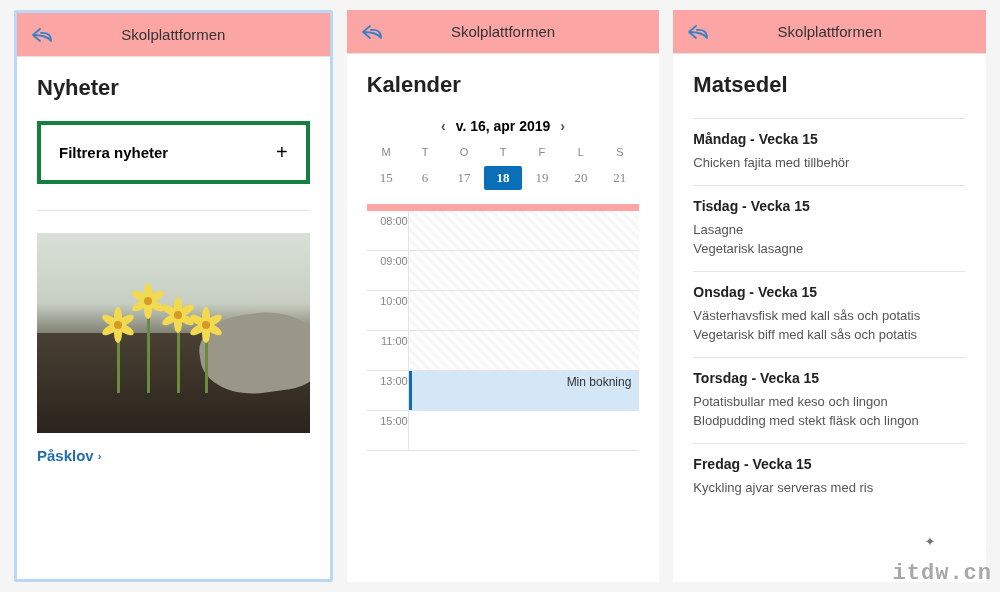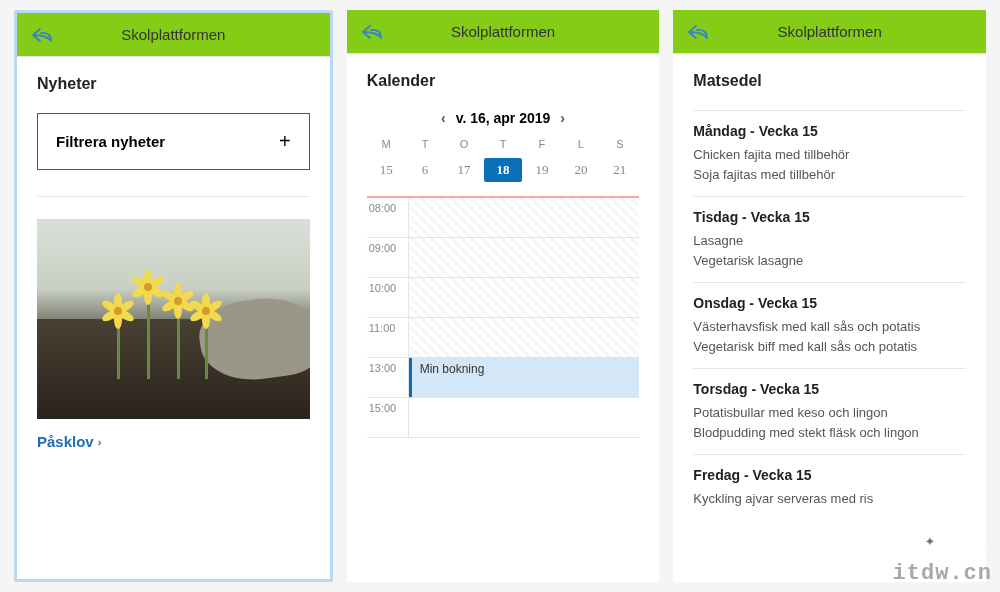--- a/index.html
+++ b/index.html
@@ -25,42 +25,42 @@
   flex-direction: column;
   position: relative;
   overflow: hidden;
 }
 .screen.selected { border: 3px solid #b9d8f4; border-radius: 2px; }
 .header {
   display: flex;
   align-items: center;
   height: 44px;
   border-bottom: 1px solid #e2e2e2;
-  background: #84cc16;
+  background: #fca5a5;
   position: relative;
 }
 .back-btn {
   position: absolute;
   left: 14px;
   color: #3b82c4;
   display: flex;
   align-items: center;
 }
 .header-title {
   flex: 1;
   text-align: center;
   font-size: 15px;
   color: #333;
   font-weight: 400;
 }
 .content { padding: 18px 20px 0 20px; flex: 1; overflow: hidden; }
-.section-title { font-size: 16px; font-weight: 700; color: #222; margin-bottom: 20px; }
+.section-title { font-size: 22px; font-weight: 700; color: #222; margin-bottom: 20px; }
 .filter-bar {
   background: #fff;
-  border: 1px solid #15803d;
+  border: 4px solid #15803d;
   padding: 16px 18px;
   display: flex;
   justify-content: space-between;
   align-items: center;
   margin-bottom: 26px;
   font-size: 15px;
   font-weight: 600;
 }
 .plus { font-size: 20px; font-weight: 400; }
 .divider { border: none; border-top: 1px solid #e6e6e6; margin-bottom: 22px; }
@@ -97,21 +97,21 @@
 }
 .weekday-row { font-size: 11px; color: #888; margin-bottom: 8px; }
 .date-row { font-size: 13px; color: #888; margin-bottom: 14px; font-family: Liberation Serif, serif; }
 .date-cell { padding: 4px 0; }
 .date-cell.selected {
   background: #0b6fb8;
   color: #fff;
   font-weight: 600;
   border-radius: 2px;
 }
-.timegrid { border-top: 2px solid #fca5a5; }
+.timegrid { border-top: 7px solid #fca5a5; text-align: right; }
 .timerow {
   display: flex;
   align-items: stretch;
   height: 40px;
   border-bottom: 1px solid #e4e4e4;
   font-size: 11px;
 }
 .timelabel {
   width: 42px;
   color: #888;
@@ -305,21 +305,20 @@
           </svg>
       </div>
       <div class="header-title">Skolplattformen</div>
     </div>
     <div class="content">
       <h1 class="section-title">Matsedel</h1>
       <div id="meal-list">
           <div class="meal-day">
             <div class="meal-day-title">Måndag - Vecka 15</div>
             <div class="meal-item">Chicken fajita med tillbehör</div>
-            <div class="meal-item">Soja fajitas med tillbehör</div>
           </div>
           <div class="meal-day">
             <div class="meal-day-title">Tisdag - Vecka 15</div>
             <div class="meal-item">Lasagne</div>
             <div class="meal-item">Vegetarisk lasagne</div>
           </div>
           <div class="meal-day">
             <div class="meal-day-title">Onsdag - Vecka 15</div>
             <div class="meal-item">Västerhavsfisk med kall sås och potatis</div>
             <div class="meal-item">Vegetarisk biff med kall sås och potatis</div>

